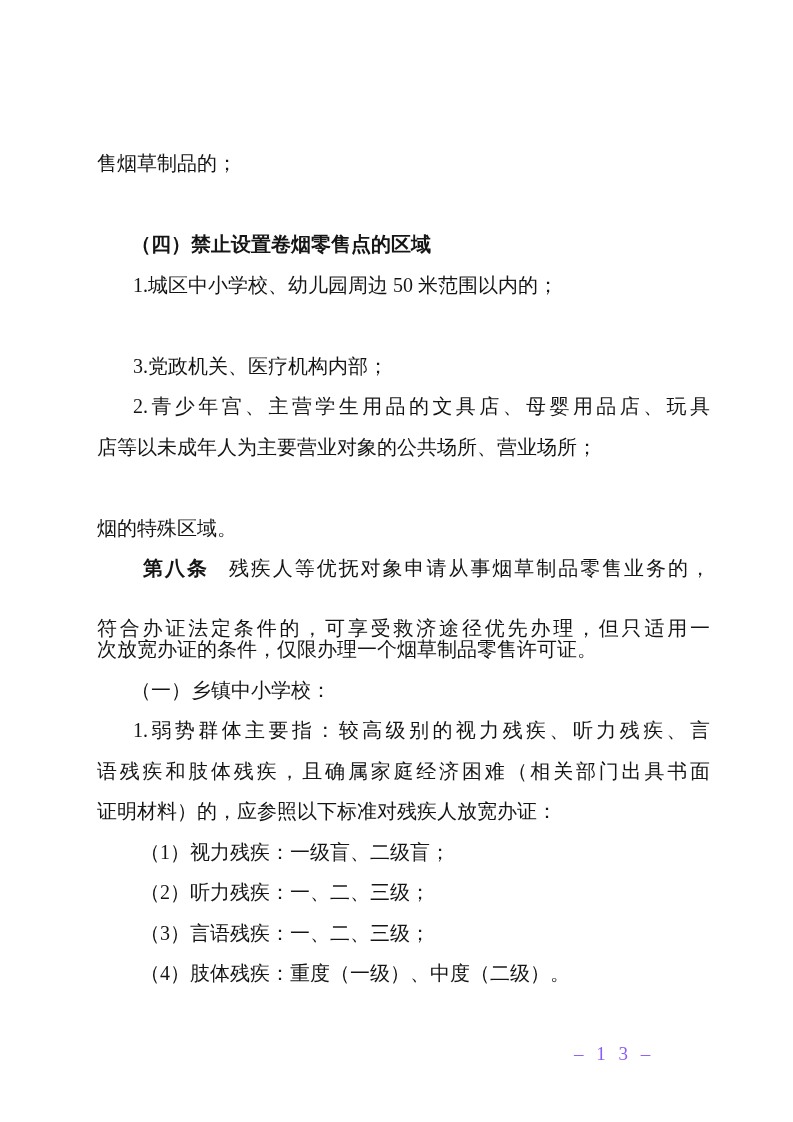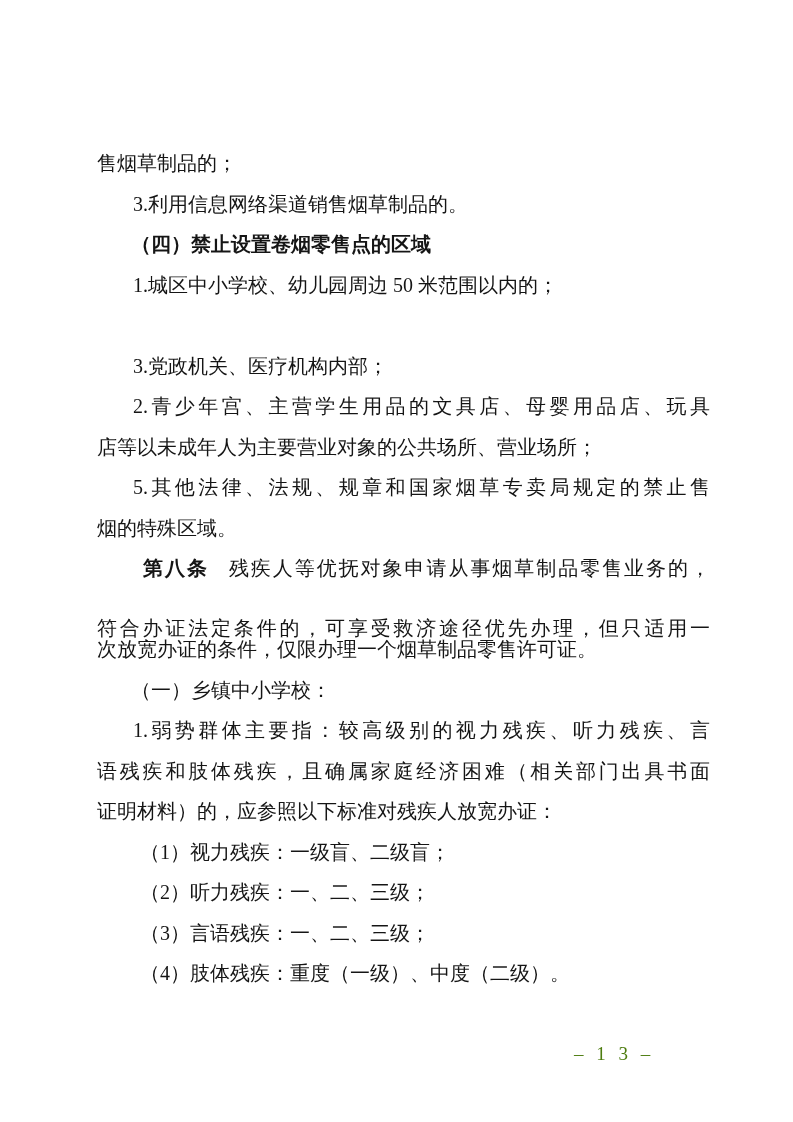--- a/index.html
+++ b/index.html
@@ -44,21 +44,21 @@
     font-weight: bold;
     margin-right: 20px;
   }
   .page-number {
     position: absolute;
     left: 574px;
     top: 1043px;
     font-size: 19px;
     line-height: 22px;
     letter-spacing: 4px;
-    color: #4d7c0f;
+    color: #8b5cf6;
   }
   
   .L1  { left: 97px;  top: 151px; }
   .L2  { left: 133px; top: 192px; }
   .L3  { left: 131px; top: 232px; }
   .L4  { left: 133px; top: 273px; }
   .L5  { left: 133px; top: 313px; }
   .L6  { left: 133px; top: 354px; }
   .L7  { left: 133px; top: 394px; width: 577px; }
   .L8  { left: 97px;  top: 435px; text-align: center; }
@@ -75,27 +75,25 @@
   .L19 { left: 140px; top: 880px; }
   .L20 { left: 140px; top: 921px; }
   .L21 { left: 140px; top: 961px; }
 </style>
 </head>
 <body>
 
 <div class="page">
 
   <div class="line L1">售烟草制品的；</div>
-  <div class="line L2">3.利用信息网络渠道销售烟草制品的。</div>
   <div class="line L3 heading-bold">（四）禁止设置卷烟零售点的区域</div>
   <div class="line L4">1.城区中小学校、幼儿园周边 50 米范围以内的；</div>
   <div class="line L6">3.党政机关、医疗机构内部；</div>
   <div class="line L7 just">2.青少年宫、主营学生用品的文具店、母婴用品店、玩具</div>
   <div class="line L8">店等以未成年人为主要营业对象的公共场所、营业场所；</div>
-  <div class="line L9 just">5.其他法律、法规、规章和国家烟草专卖局规定的禁止售</div>
   <div class="line L10">烟的特殊区域。</div>
 
   <div class="line L11 just"><span class="article-term">第八条</span><span>残疾人等优抚对象申请从事烟草制品零售业务的，</span></div>
 
   <div class="line L12 just">符合办证法定条件的，可享受救济途径优先办理，但只适用一</div>
   <div class="line L13">次放宽办证的条件，仅限办理一个烟草制品零售许可证。</div>
   <div class="line L14">（一）乡镇中小学校：</div>
   <div class="line L15 just">1.弱势群体主要指：较高级别的视力残疾、听力残疾、言</div>
   <div class="line L16 just">语残疾和肢体残疾，且确属家庭经济困难（相关部门出具书面</div>
   <div class="line L17">证明材料）的，应参照以下标准对残疾人放宽办证：</div>

